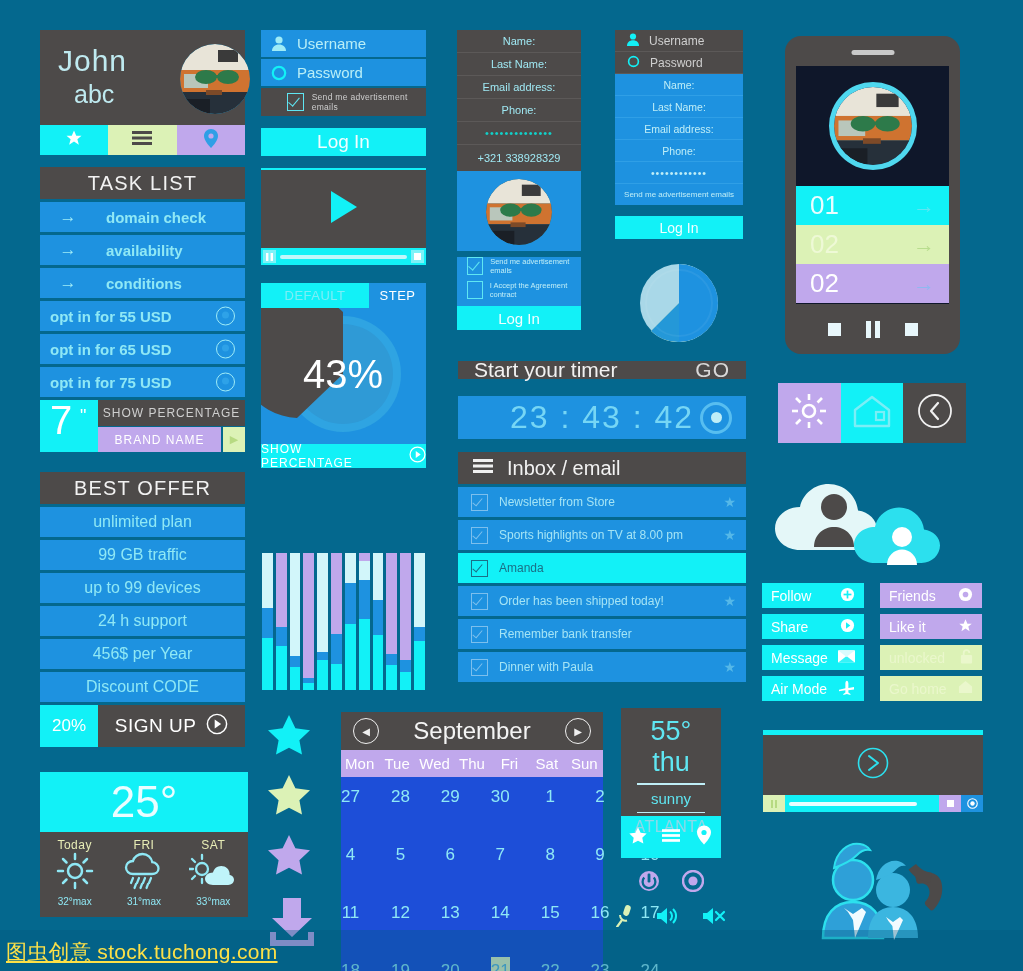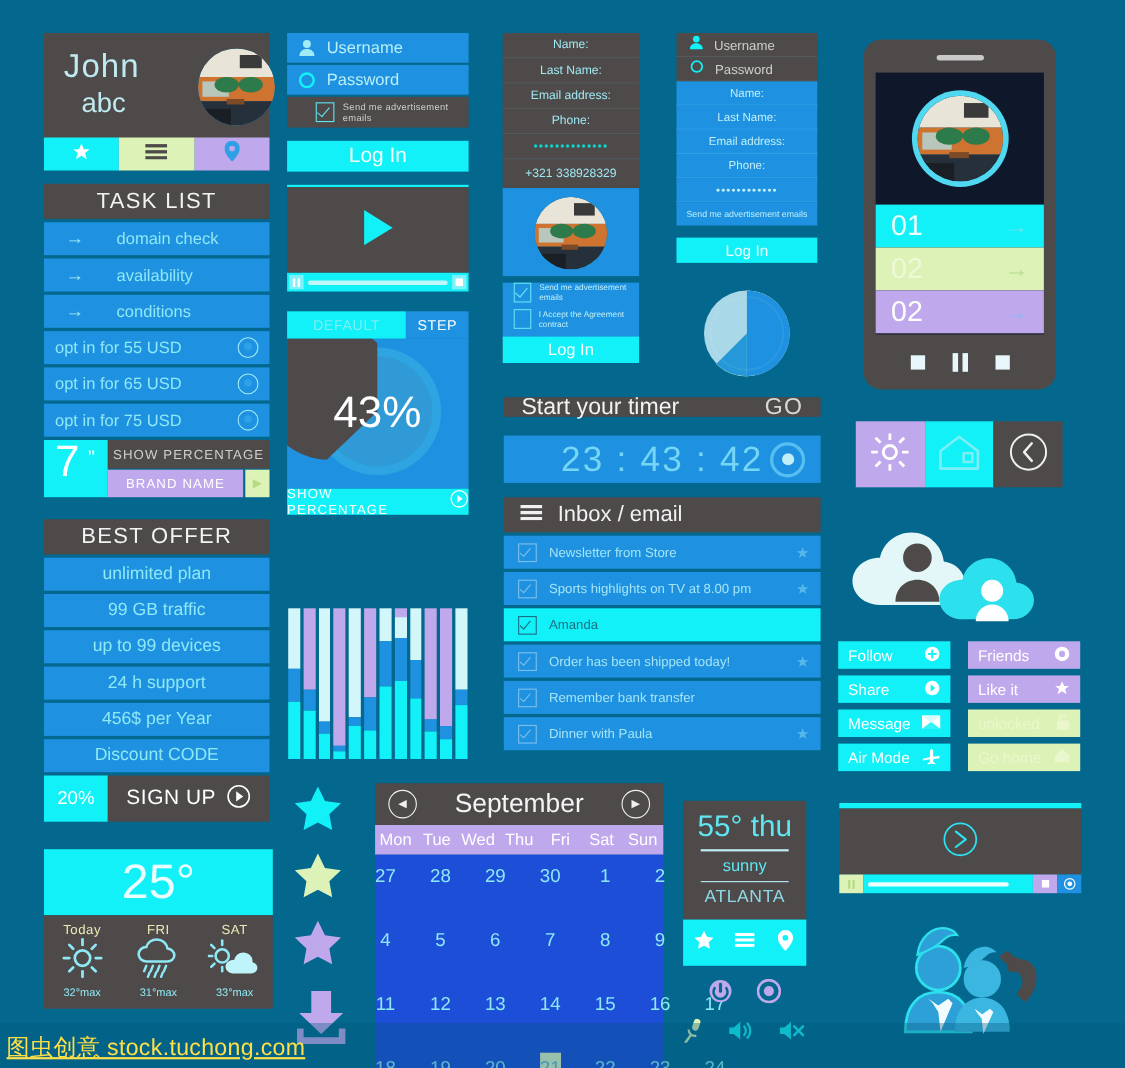--- a/index.html
+++ b/index.html
@@ -30,21 +30,21 @@
   
   #tasklist{left:40px;top:167px;width:205px;}
   .panel-head{background:#4d4a49;height:32px;display:flex;align-items:center;justify-content:center;
      font-size:20px;color:#f2f2f2;font-weight:300;letter-spacing:1.2px;}
   .task-row{background:#1e92e0;height:30px;margin-top:3px;display:flex;align-items:center;
      color:#8fe8f5;font-size:15px;font-weight:300;position:relative;}
   .task-row .arrow{width:56px;text-align:center;color:#9fecf7;font-size:17px;}
   .task-row .radio{position:absolute;right:10px;top:50%;transform:translateY(-50%);
      width:17px;height:17px;border:1.6px solid #9fecf7;border-radius:50%;}
   .task-row .radio i{display:block;width:7px;height:7px;border-radius:50%;background:#2ea2e8;margin:4px auto;}
-  .task-row .lbl{padding-left:10px;}
+  .task-row .lbl{padding-left:10px;font-weight:bold;}
 
   #seven-block{margin-top:3px;height:52px;position:relative;}
   #seven-tile{position:absolute;left:0;top:0;width:58px;height:52px;background:#12f1f7;}
   #seven-num{position:absolute;left:10px;top:-2px;font-size:40px;color:#ffffff;font-weight:300;}
   #seven-q{position:absolute;left:40px;top:6px;font-size:18px;color:#ffffff;}
   #show-pct-1{position:absolute;left:58px;top:0;right:0;height:26px;background:#4d4a49;
      display:flex;align-items:center;justify-content:center;font-size:12px;color:#cfcfcf;letter-spacing:1px;}
   #brand-name{position:absolute;left:58px;top:27px;right:24px;height:25px;background:#c0a8ec;
      display:flex;align-items:center;justify-content:center;font-size:12px;color:#ffffff;letter-spacing:1px;}
   #brand-go{position:absolute;right:0;top:27px;width:22px;height:25px;background:#dcf2b6;
@@ -215,21 +215,21 @@
   .cal-nav{width:24px;height:24px;border-radius:50%;border:1.6px solid #f0f0f0;
      display:flex;align-items:center;justify-content:center;color:#f0f0f0;font-size:10px;}
   #cal-dows{height:27px;background:#c0a8ec;display:grid;grid-template-columns:repeat(7,1fr);}
   #cal-dows div{display:flex;align-items:center;justify-content:center;font-size:15px;color:#ffffff;font-weight:300;}
   #cal-grid{background:#1d4ed8;display:grid;grid-template-columns:repeat(7,1fr);padding:6px 0 10px 0;gap:31px;}
   #cal-grid span{height:27px;display:flex;align-items:center;justify-content:center;
      font-size:17px;color:#8fe8f5;font-weight:300;}
   #cal-grid span.today{background:#e9f7c3;color:#5db9e0;}
 
   
-  #weather-right{left:621px;top:728px;width:112px;}
+  #weather-right{left:621px;top:708px;width:100px;}
   #wr-top{background:#4d4a49;height:100px;padding:8px 10px 0 10px;text-align:center;}
   #wr-temp{font-size:27px;color:#5fe6f2;font-weight:300;}
   .wr-line{height:1.5px;background:#bfeef7;margin:5px 6px;}
   #wr-cond{font-size:15px;color:#5fe6f2;font-weight:300;}
   #wr-city{font-size:16px;color:#8fd8e8;font-weight:300;letter-spacing:.5px;}
   #wr-tabs{height:42px;background:#12f1f7;display:flex;}
   #wr-tabs>div{flex:1;display:flex;align-items:center;justify-content:center;}
   #wr-icons{margin-top:12px;display:flex;flex-direction:column;align-items:center;gap:9px;}
   #wr-icons .r{display:flex;gap:22px;align-items:center;justify-content:center;}
 

